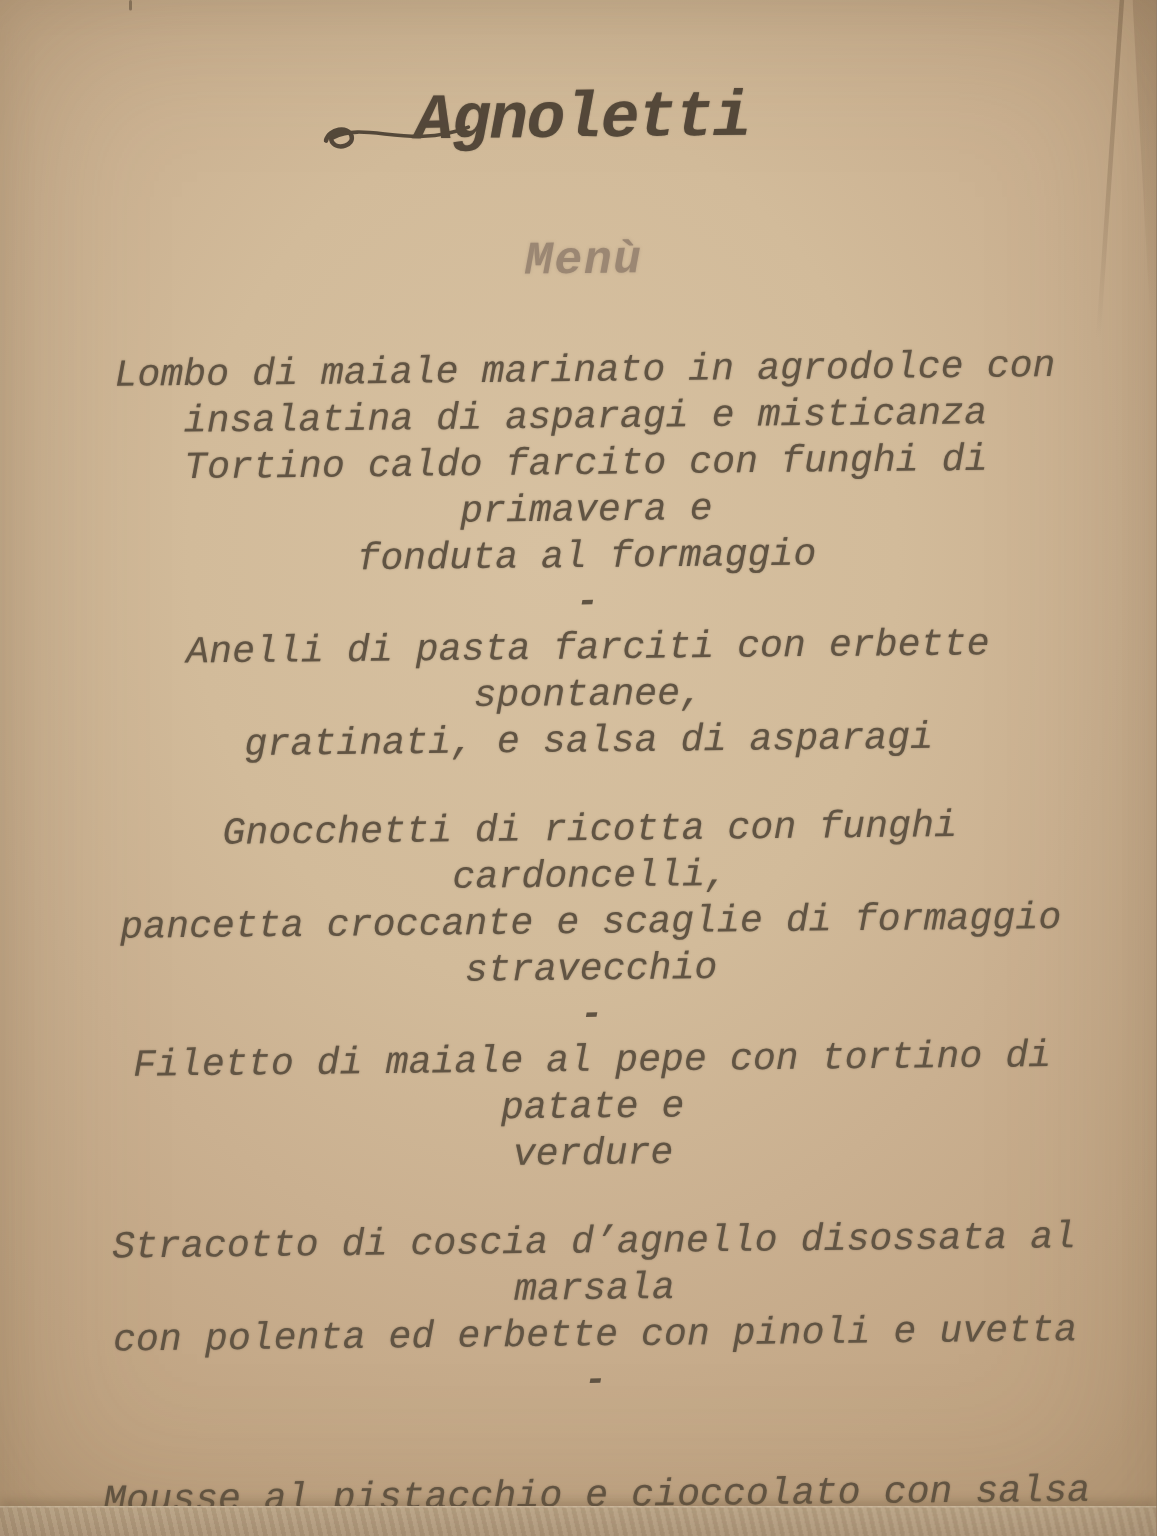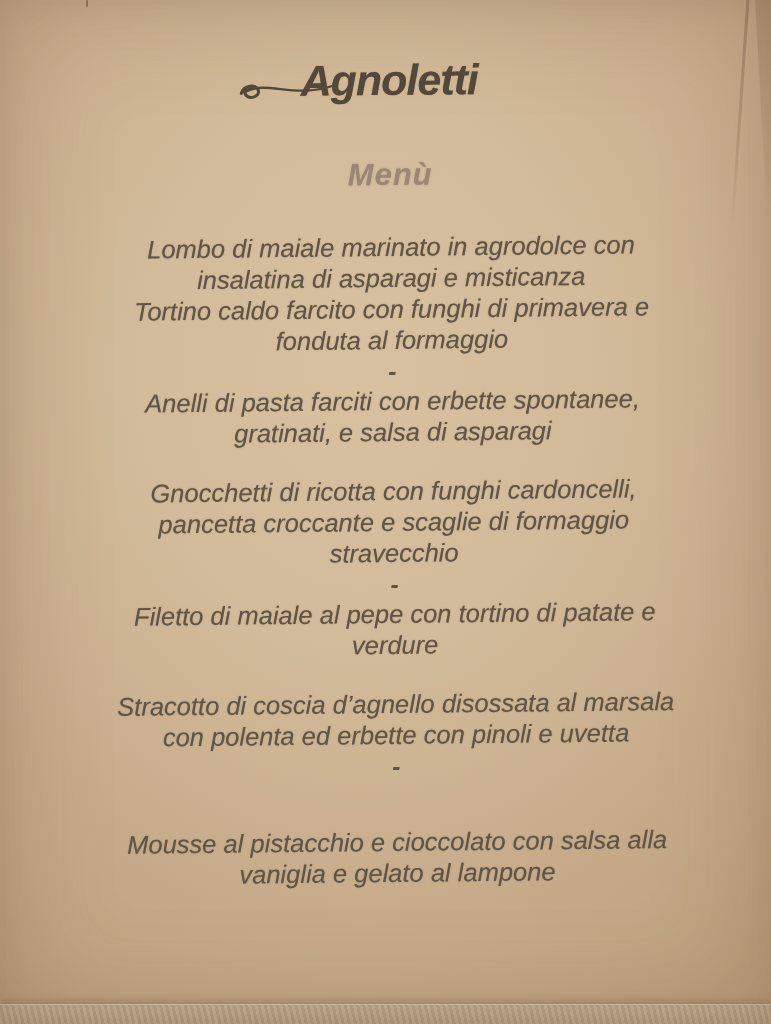--- a/index.html
+++ b/index.html
@@ -5,21 +5,21 @@
   html, body {
     margin: 0;
     padding: 0;
     background: #8a7660;
   }
   .photo {
     position: relative;
     width: 771px;
     height: 1024px;
     overflow: hidden;
-    font-family: Liberation Sans, sans-serif;
+    font-family: Liberation Mono, monospace;
     background:
       radial-gradient(ellipse 620px 760px at 47% 36%,
         #d7c1a1 0%, #d2bb9a 38%, #cab090 62%, #c2a685 85%, #bc9f7d 100%);
   }
   
   .vignette {
     position: absolute; inset: 0;
     box-shadow: inset 0 0 110px rgba(112, 88, 62, 0.28),
                 inset 0 0 26px rgba(112, 88, 62, 0.12);
     pointer-events: none;

